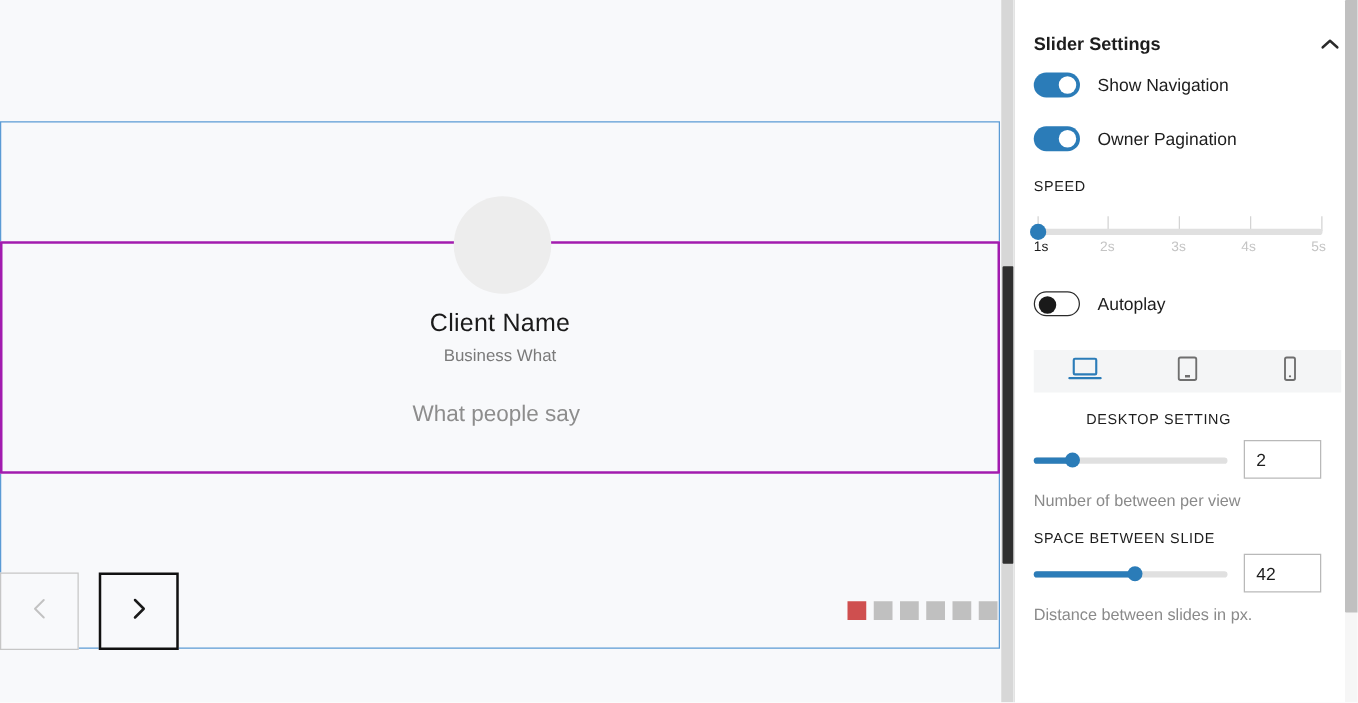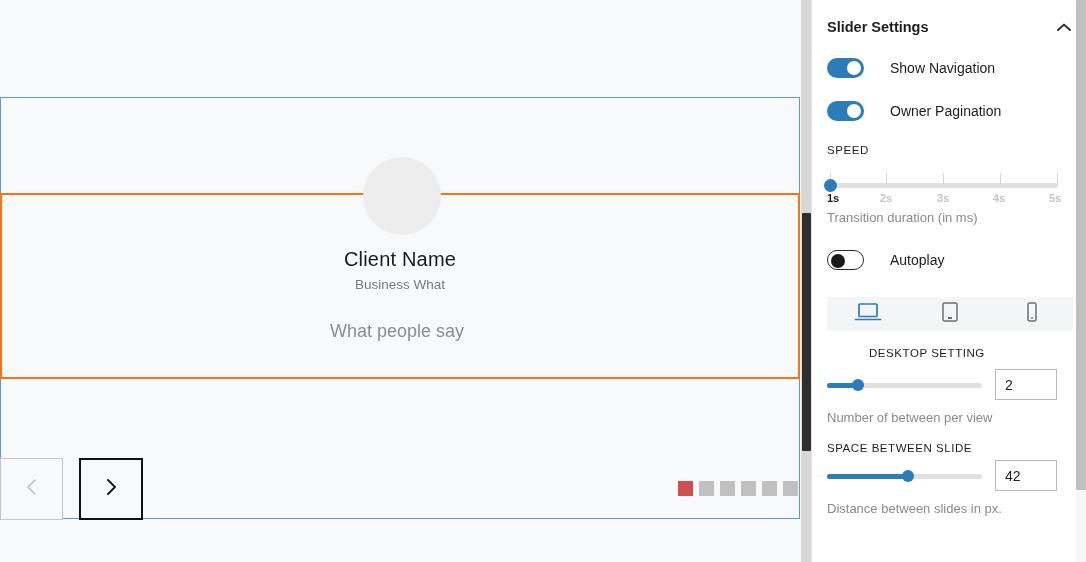--- a/index.html
+++ b/index.html
@@ -43,21 +43,21 @@
     background: #f8f9fb;
   }
 
   
   .slide-item {
     position: absolute;
     left: 0px;
     top: 193px;
     width: 800px;
     height: 186px;
-    border: 2px solid #f97316;
+    border: 2px solid #a21caf;
     box-sizing: border-box;
     background: #f8f9fb;
   }
 
   .slide-inner {
     position: absolute;
     left: 0;
     top: 0;
     width: 100%;
     height: 100%;
@@ -179,21 +179,21 @@
     left: 0;
     top: 0;
     width: 275px;
     height: 562px;
     padding: 0 14px 0 15px;
     box-sizing: border-box;
   }
 
   .panel-header {
     display: flex;
-    align-items: center;
+    align-items: flex-end;
     justify-content: space-between;
     height: 44px;
     padding-top: 10px;
     box-sizing: border-box;
   }
   .panel-title {
     font-size: 14.5px;
     font-weight: 700;
     color: #1d1d1d;
   }
@@ -203,21 +203,20 @@
     display: flex;
     align-items: center;
     justify-content: center;
   }
 
   .toggle-row {
     display: flex;
     align-items: center;
     height: 38px;
     margin-top: 5px;
-    gap: 12px;
   }
   .toggle {
     width: 37px;
     height: 20px;
     border-radius: 10px;
     position: relative;
     flex: 0 0 37px;
     box-sizing: border-box;
   }
   .toggle.on {
@@ -305,21 +304,20 @@
     left: 0px;
     top: 26px;
     width: 234px;
     height: 14px;
   }
   .speed-label {
     position: absolute;
     top: 0;
     font-size: 11px;
     color: #c4c4c4;
-    font-weight: bold;
   }
   .speed-label.active {
     color: #1d1d1d;
   }
 
   
   .device-tabs {
     display: flex;
     height: 34px;
     background: #f4f5f6;
@@ -492,21 +490,20 @@
         <div class="speed-handle"></div>
         <div class="speed-labels">
           <span class="speed-label active" style="left:0px">1s</span>
           <span class="speed-label" style="left:53px">2s</span>
           <span class="speed-label" style="left:110px">3s</span>
           <span class="speed-label" style="left:166px">4s</span>
           <span class="speed-label" style="left:222px">5s</span>
         </div>
       </div>
 
-      <div class="help-text" style="margin-top:2px;">Transition duration (in ms)</div>
 
       <div class="toggle-row" style="margin-top:16px;">
         <div class="toggle off">
           <div class="knob"></div>
         </div>
         <div class="toggle-label">Autoplay</div>
       </div>
 
       <div class="device-tabs">
         <div class="device-tab">

